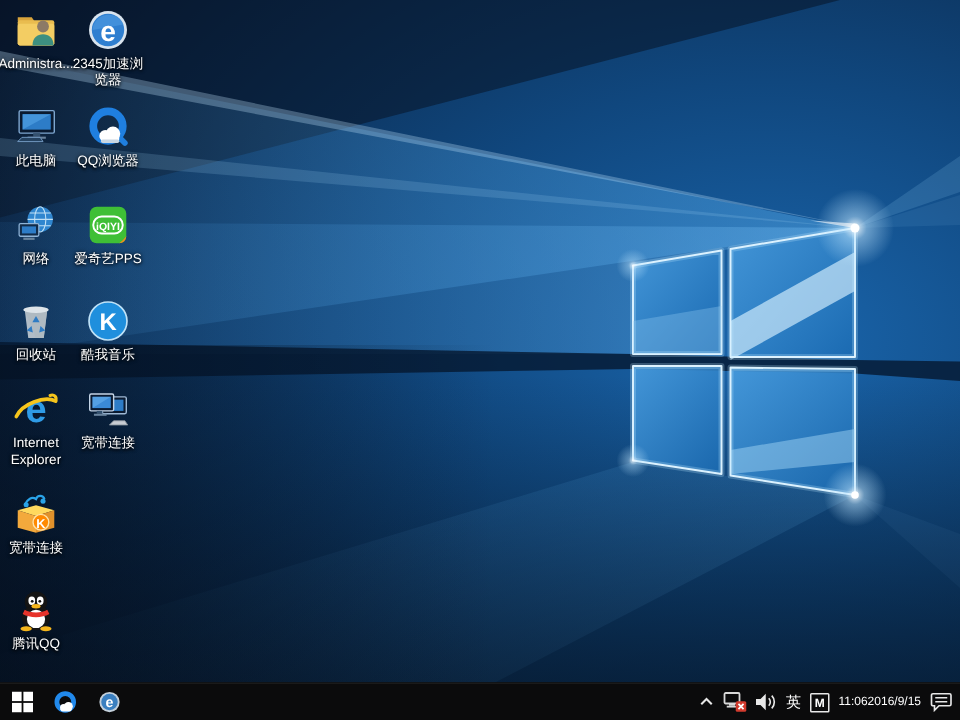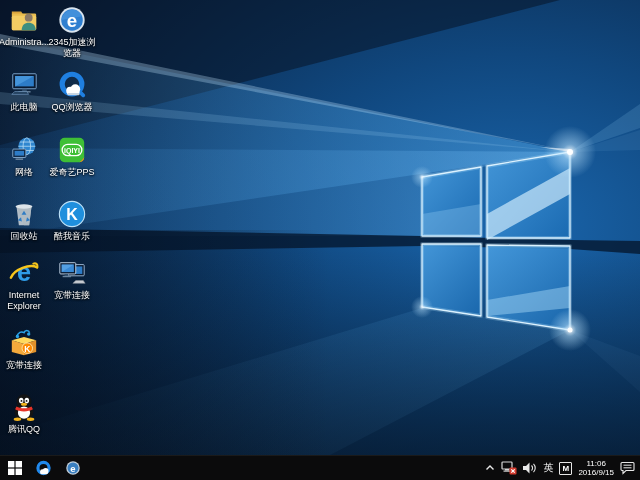--- a/index.html
+++ b/index.html
@@ -13,21 +13,21 @@
   .desktop-icon .lbl{font-size:9px;line-height:11px;color:#fff;text-align:center;
     text-shadow:0 1px 2px rgba(0,0,0,.95),0 0 3px rgba(0,0,0,.8);max-width:52px;}
   
   .taskbar{position:absolute;left:0;bottom:0;width:640px;height:25px;background:#0b0b0c;
     display:flex;align-items:center;border-top:1px solid #1a1a1a;box-sizing:border-box;}
   .tb-btn{width:29px;height:25px;display:flex;align-items:center;justify-content:center;}
   .tray{margin-left:auto;display:flex;align-items:center;gap:6px;padding-right:5px;color:#fff;height:25px;}
   .tray-txt{font-size:10px;color:#fff;}
   .ime-box{width:11px;height:11px;border:1px solid #e8e8e8;display:flex;align-items:center;justify-content:center;
     font-size:8px;font-weight:bold;color:#fff;border-radius:1px;}
-  .clock{display:flex;flex-direction:column;align-items:center;justify-content:center;font-size:8px;line-height:9.5px;color:#fff;}
+  .clock{display:flex;flex-direction:row;align-items:center;justify-content:center;font-size:8px;line-height:9.5px;color:#fff;}
 </style>
 </head>
 <body>
 
 <div class="desktop">
 
   <svg class="wallpaper" viewBox="0 0 640 455" preserveAspectRatio="none">
     <defs>
       <radialGradient id="bgG" cx="0.80" cy="0.50" r="0.95">
         <stop offset="0" stop-color="#1a66ad"></stop>

